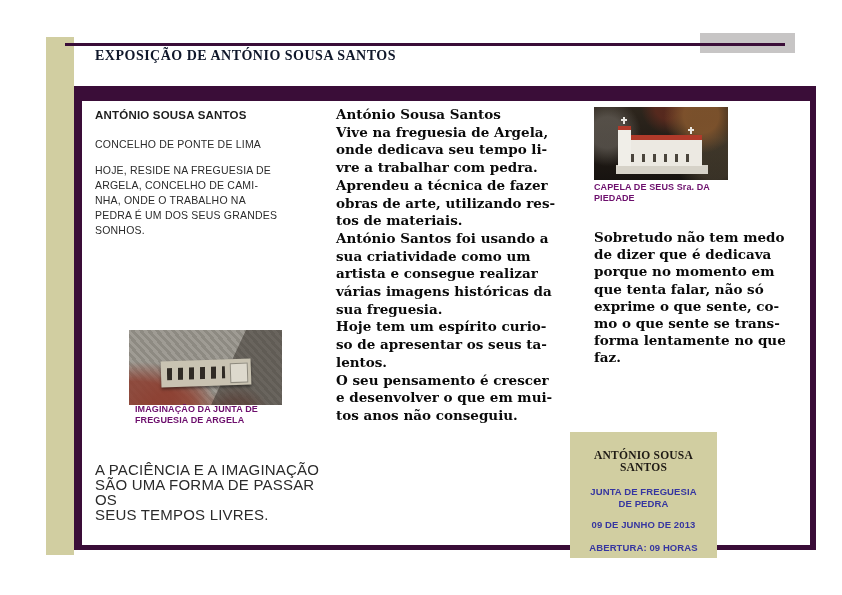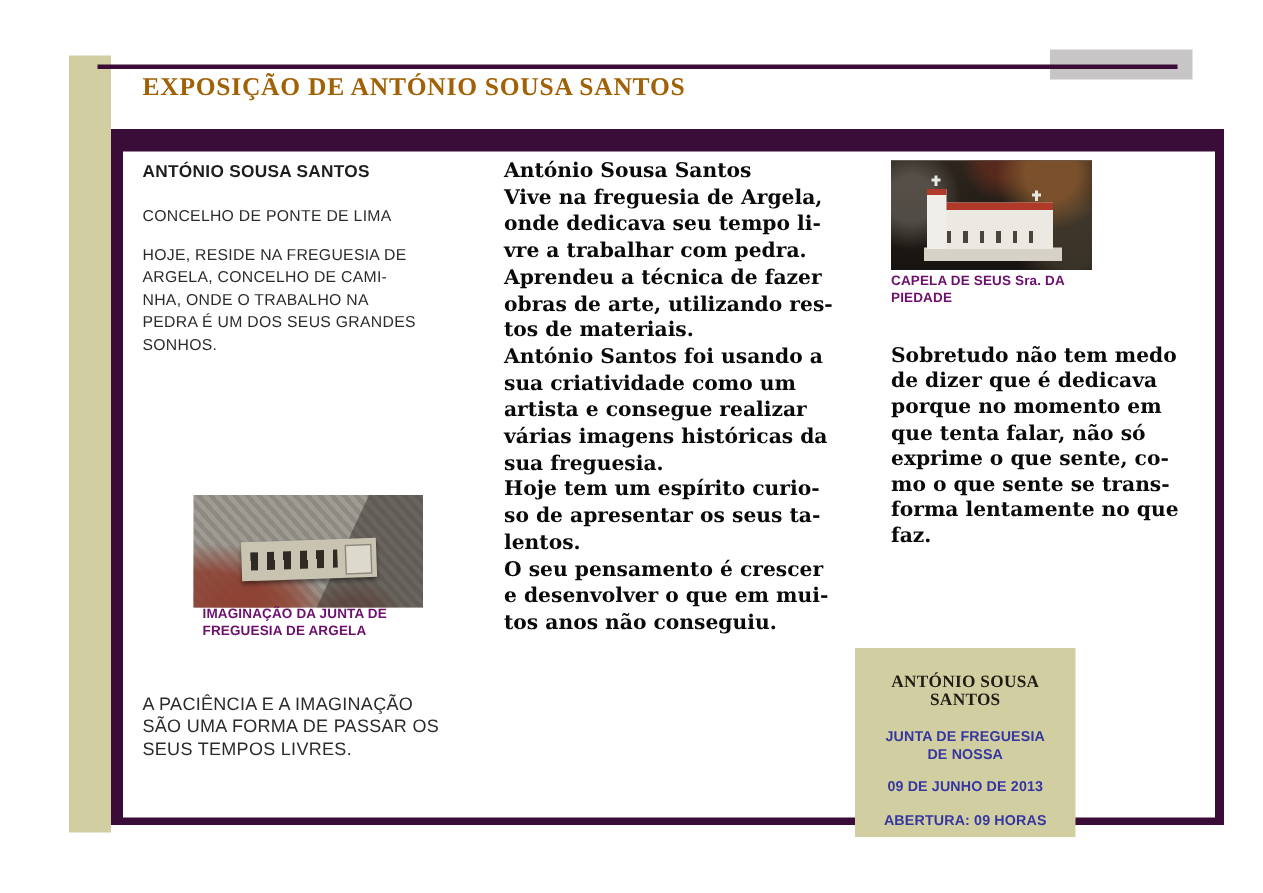--- a/index.html
+++ b/index.html
@@ -8,30 +8,30 @@
 
   
   .beige-strip{position:absolute;left:46px;top:37px;width:28px;height:518px;background:#D1CEA1;}
   .gray-accent{position:absolute;left:700px;top:33px;width:95px;height:20px;background:#C7C5C5;}
   .title-rule{position:absolute;left:65px;top:43px;width:720px;height:3px;background:#3A0D38;}
   .content-frame{position:absolute;left:74px;top:86px;width:742px;height:464px;box-sizing:border-box;
                  border:solid #3A0D38;border-width:15px 6px 5px 8px;background:#fff;}
 
   
   .page-title{position:absolute;left:95px;top:48px;font-family:"Liberation Serif",serif;
-              font-weight:bold;font-size:17px;letter-spacing:.5px;color:#a16207;white-space:nowrap;}
+              font-weight:bold;font-size:14px;letter-spacing:.5px;color:#0f172a;white-space:nowrap;}
 
   
   .pre{white-space:pre-line;}
   .leftcol{position:absolute;left:95px;top:108px;width:225px;color:#2B2B2B;
            font-size:10.5px;line-height:15px;letter-spacing:.2px;}
   .leftcol .heading{font-weight:bold;font-size:11.5px;margin-bottom:14px;color:#1d1d1d;}
   .leftcol .para{margin-bottom:11px;}
   .closing-para{position:absolute;left:95px;top:462px;width:225px;color:#2B2B2B;
-                font-size:12px;line-height:15px;letter-spacing:.2px;}
+                font-size:15px;line-height:15px;letter-spacing:.2px;}
 
   .serif-block{font-family:"DejaVu Serif",serif;font-weight:bold;color:#0a0a0a;}
   .midcol{position:absolute;left:336px;top:106px;width:225px;font-size:13.5px;line-height:17.7px;}
   .rightcol-text{position:absolute;left:594px;top:229px;width:195px;font-size:13.5px;line-height:17.2px;}
 
   .caption{position:absolute;color:#6D0F6D;font-weight:bold;font-size:9px;line-height:11px;
            letter-spacing:.1px;}
   .caption-construction{left:135px;top:404px;width:150px;}
   .caption-chapel{left:594px;top:182px;width:140px;}
 
@@ -146,18 +146,18 @@
 porque no momento em
 que tenta falar, não só
 exprime o que sente, co-
 mo o que sente se trans-
 forma lentamente no que
 faz.</div>
 
   <div class="event-box">
     <div class="event-heading">ANTÓNIO SOUSA SANTOS</div>
     <div class="event-line event-org pre">JUNTA DE FREGUESIA
-DE NOSSA</div>
+DE PEDRA</div>
     <div class="event-line event-date">09 DE JUNHO DE 2013</div>
     <div class="event-line event-opening">ABERTURA: 09 HORAS</div>
   </div>
 
 </div>
 
 </body></html>

